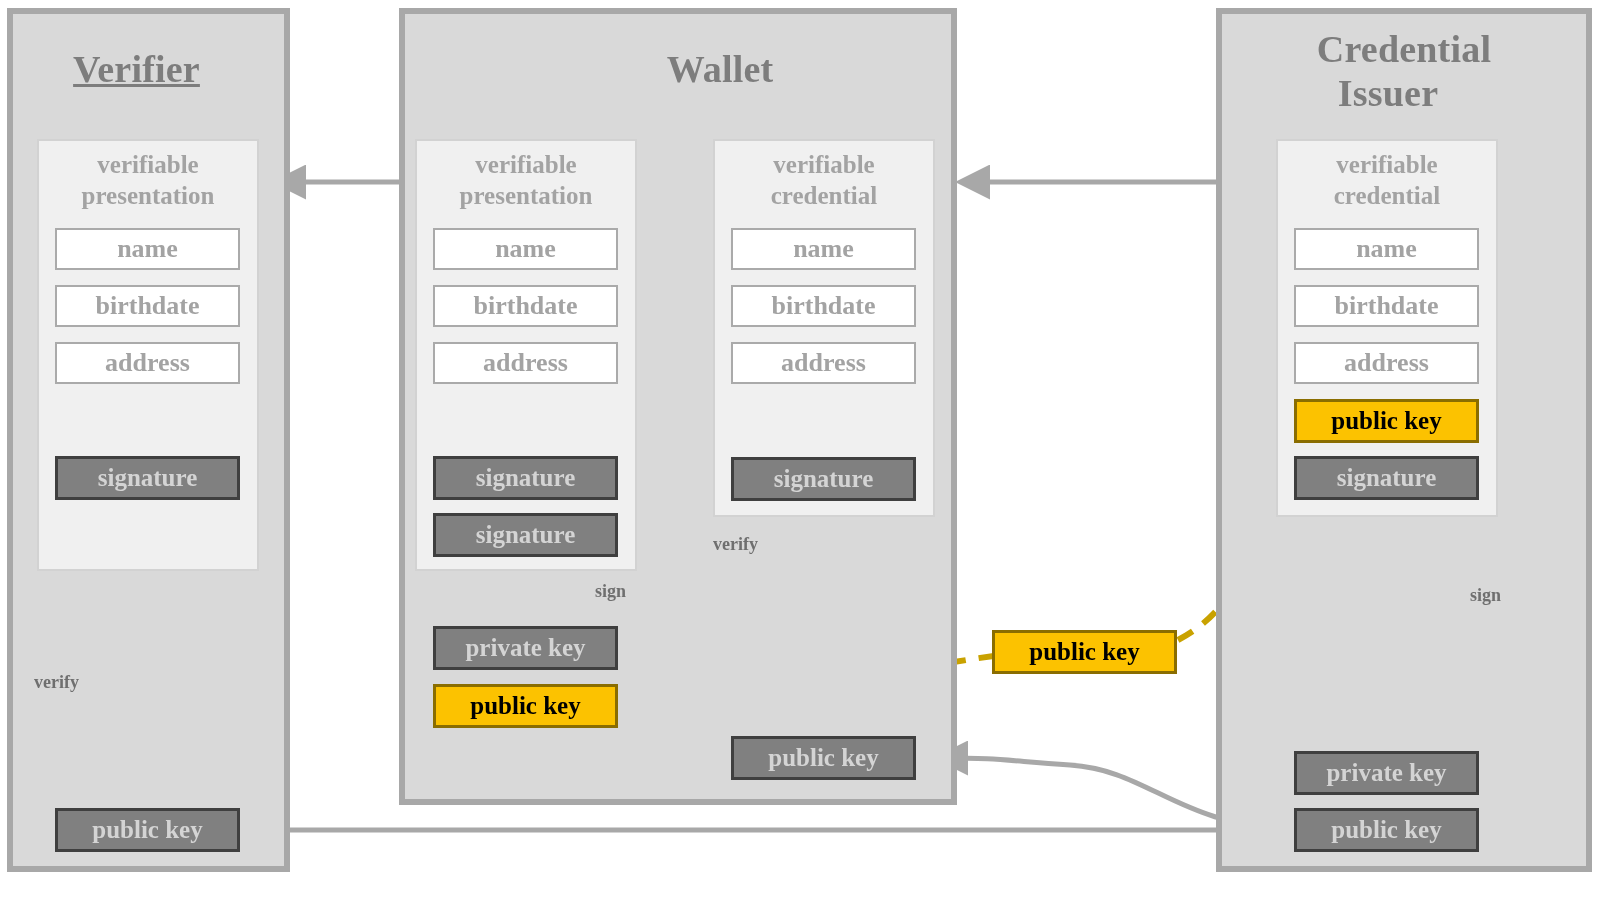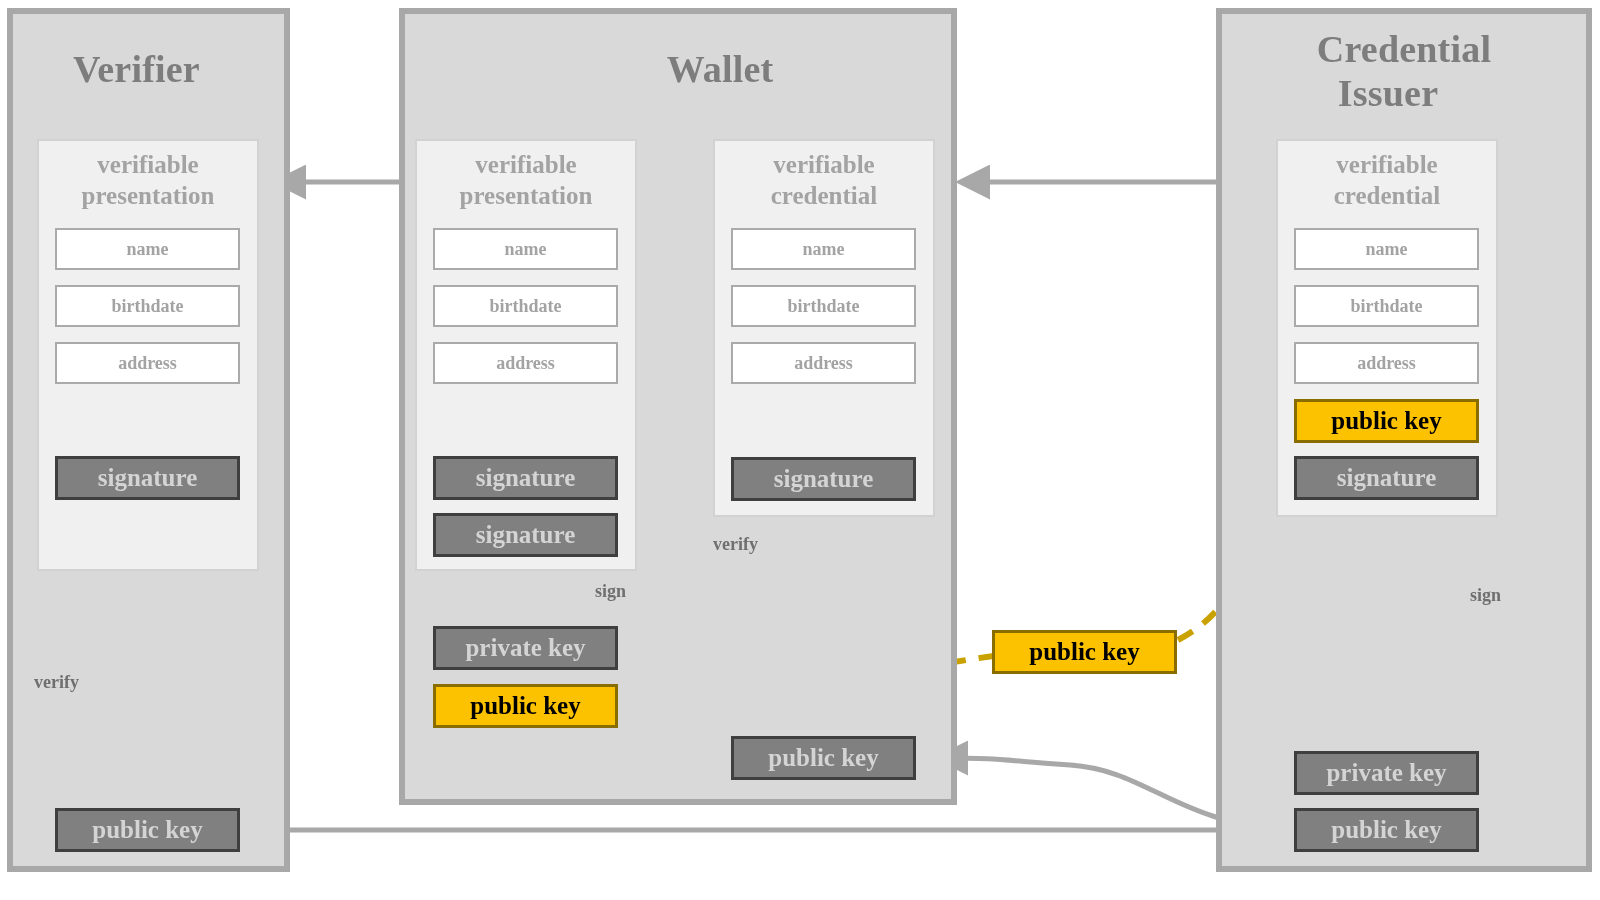--- a/index.html
+++ b/index.html
@@ -39,21 +39,21 @@
     line-height:1.22;
   }
 
   .field{
     position:absolute;
     background:#ffffff;
     border:2px solid #aaaaaa;
     box-sizing:border-box;
     text-align:center;
     font-weight:bold;
-    font-size:18px;
+    font-size:26px;
     color:#a3a3a3;
     display:flex;align-items:center;justify-content:center;
   }
   .gray-box{
     position:absolute;
     background:#808080;
     border:3px solid #3f3f3f;
     box-sizing:border-box;
     text-align:center;
     font-weight:bold;
@@ -121,21 +121,21 @@
 
     <path d="M1496 340 C 1530 340, 1540 390, 1520 450 C 1510 472, 1498 482, 1492 486" fill="none" stroke="#a8a8a8" stroke-width="4" stroke-dasharray="11 9" marker-end="url(#ah-gray-d)"></path>
 
     <path d="M622 706 C 760 700, 880 672, 1000 655" fill="none" stroke="#c9a200" stroke-width="6" stroke-dasharray="17 13"></path>
 
     <path d="M1178 640 C 1240 608, 1262 540, 1268 470 C 1272 445, 1274 432, 1280 426" fill="none" stroke="#c9a200" stroke-width="6" stroke-dasharray="17 13" marker-end="url(#ah-yellow)"></path>
   </svg>
 
   <div class="panel" style="left:7px;top:8px;width:283px;height:864px;">
   </div>
-  <div class="panel-title" style="left:7px;top:48px;width:259px;">Verifier</div>
+  <div class="panel-title" style="left:7px;top:48px;width:259px;text-decoration:underline;">Verifier</div>
 
   <div class="doc" style="left:37px;top:139px;width:222px;height:432px;"></div>
   <div class="doc-title" style="left:37px;top:150px;width:222px;">verifiable</div>
   <div class="doc-title" style="left:37px;top:181px;width:222px;">presentation</div>
 
   <div class="field" style="left:55px;top:228px;width:185px;height:42px;">name</div>
   <div class="field" style="left:55px;top:285px;width:185px;height:42px;">birthdate</div>
   <div class="field" style="left:55px;top:342px;width:185px;height:42px;">address</div>
 
   <div class="gray-box" style="left:55px;top:456px;width:185px;height:44px;">signature</div>

